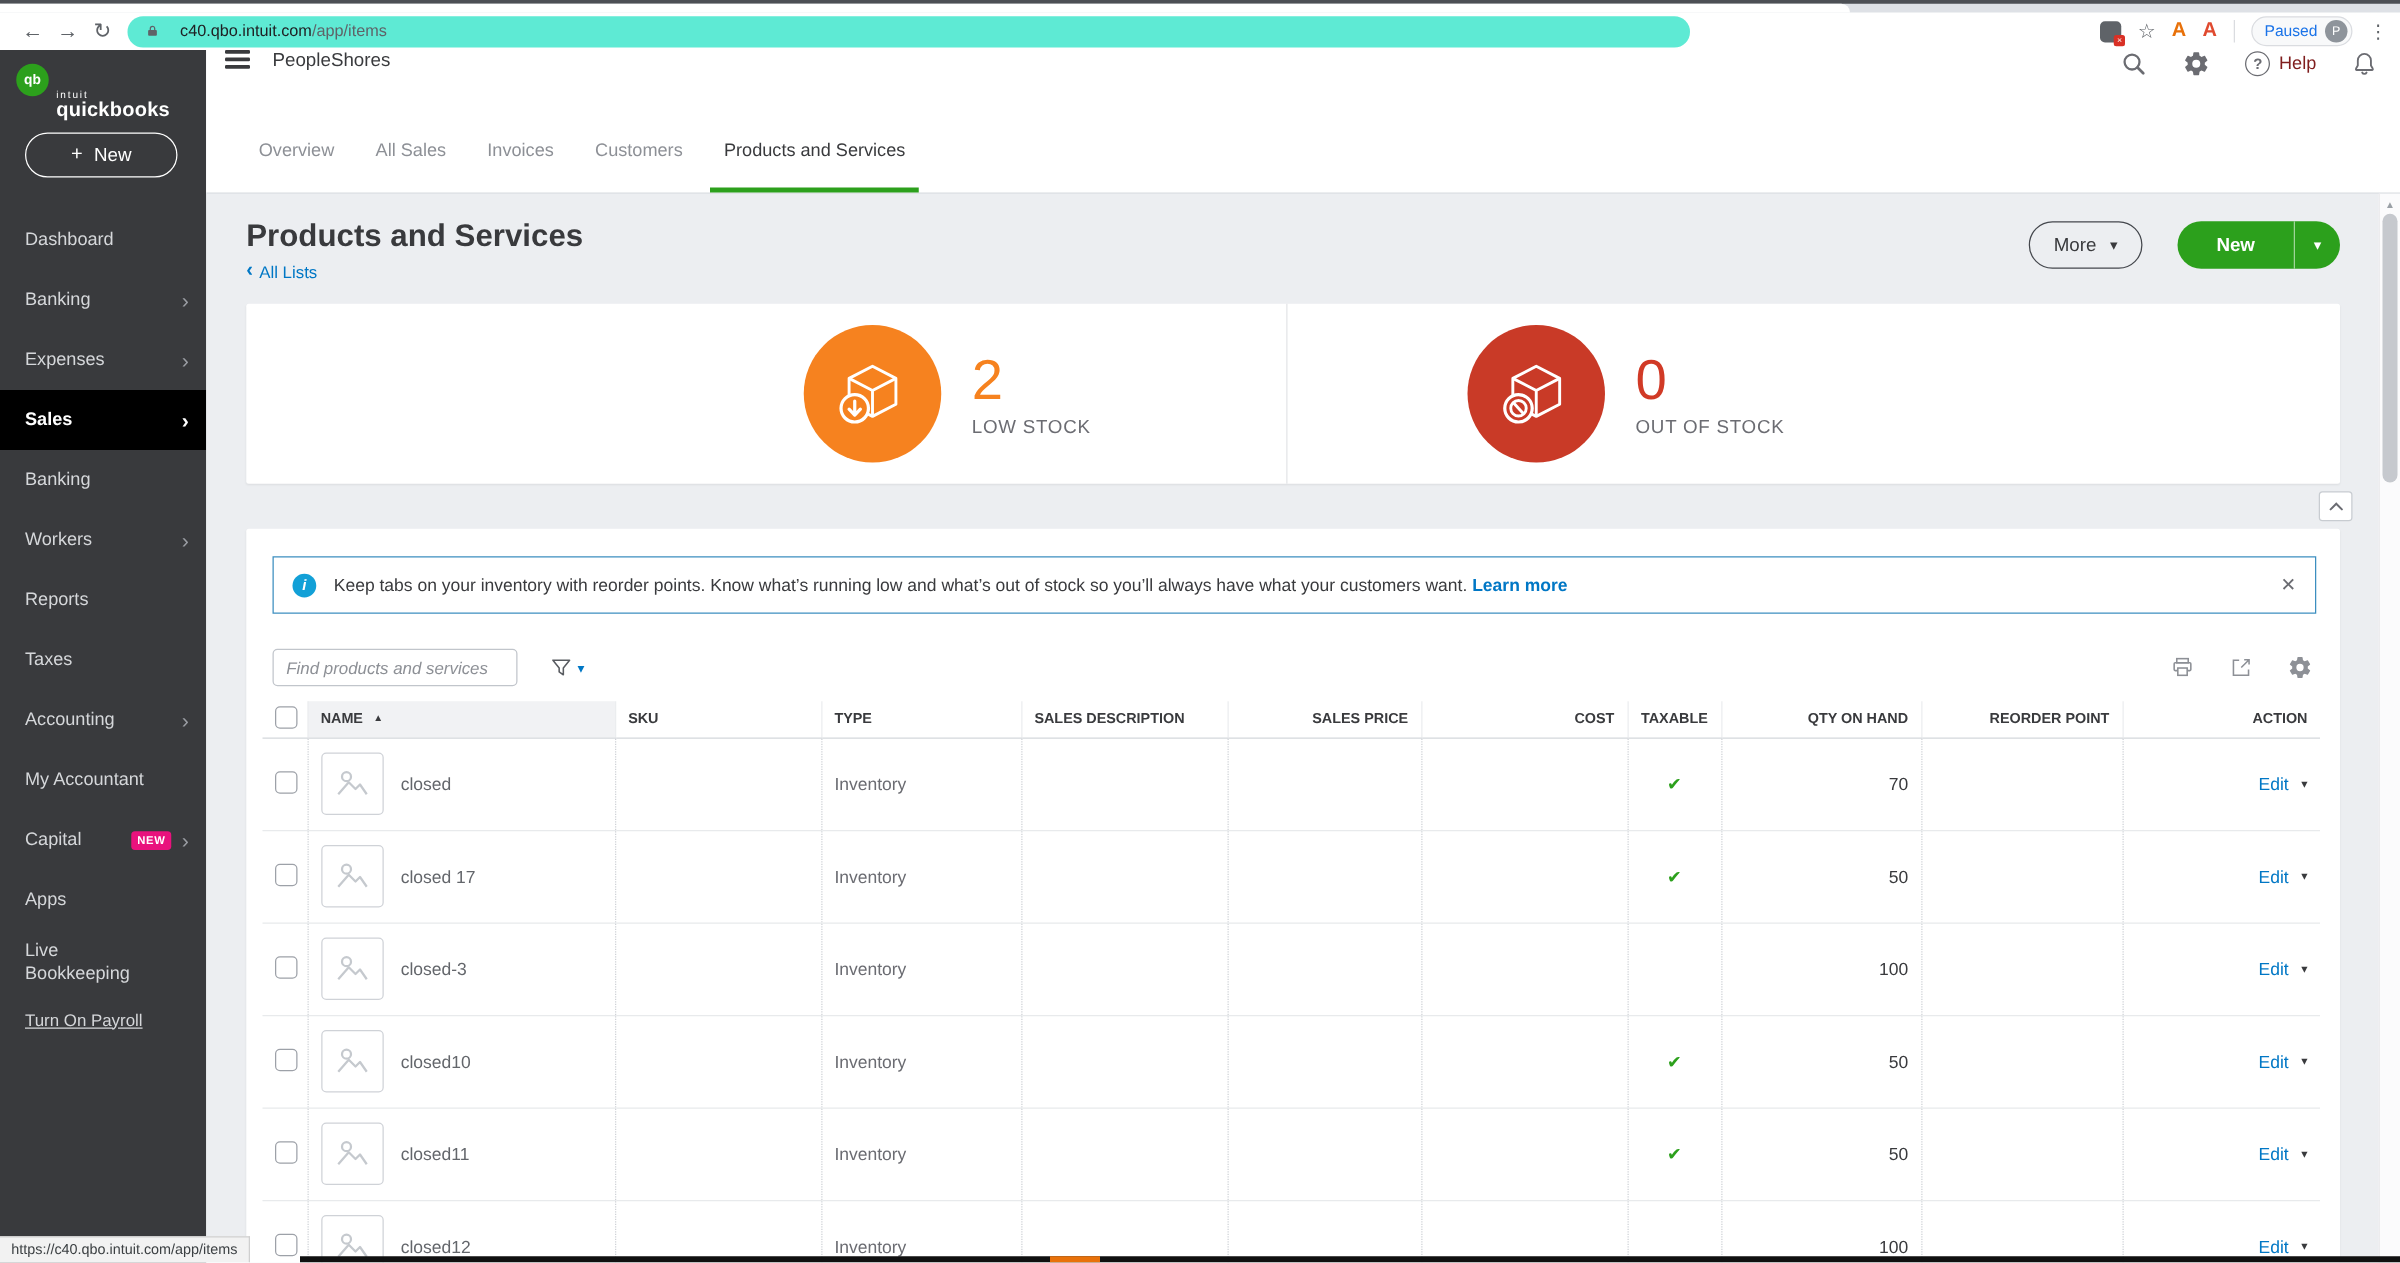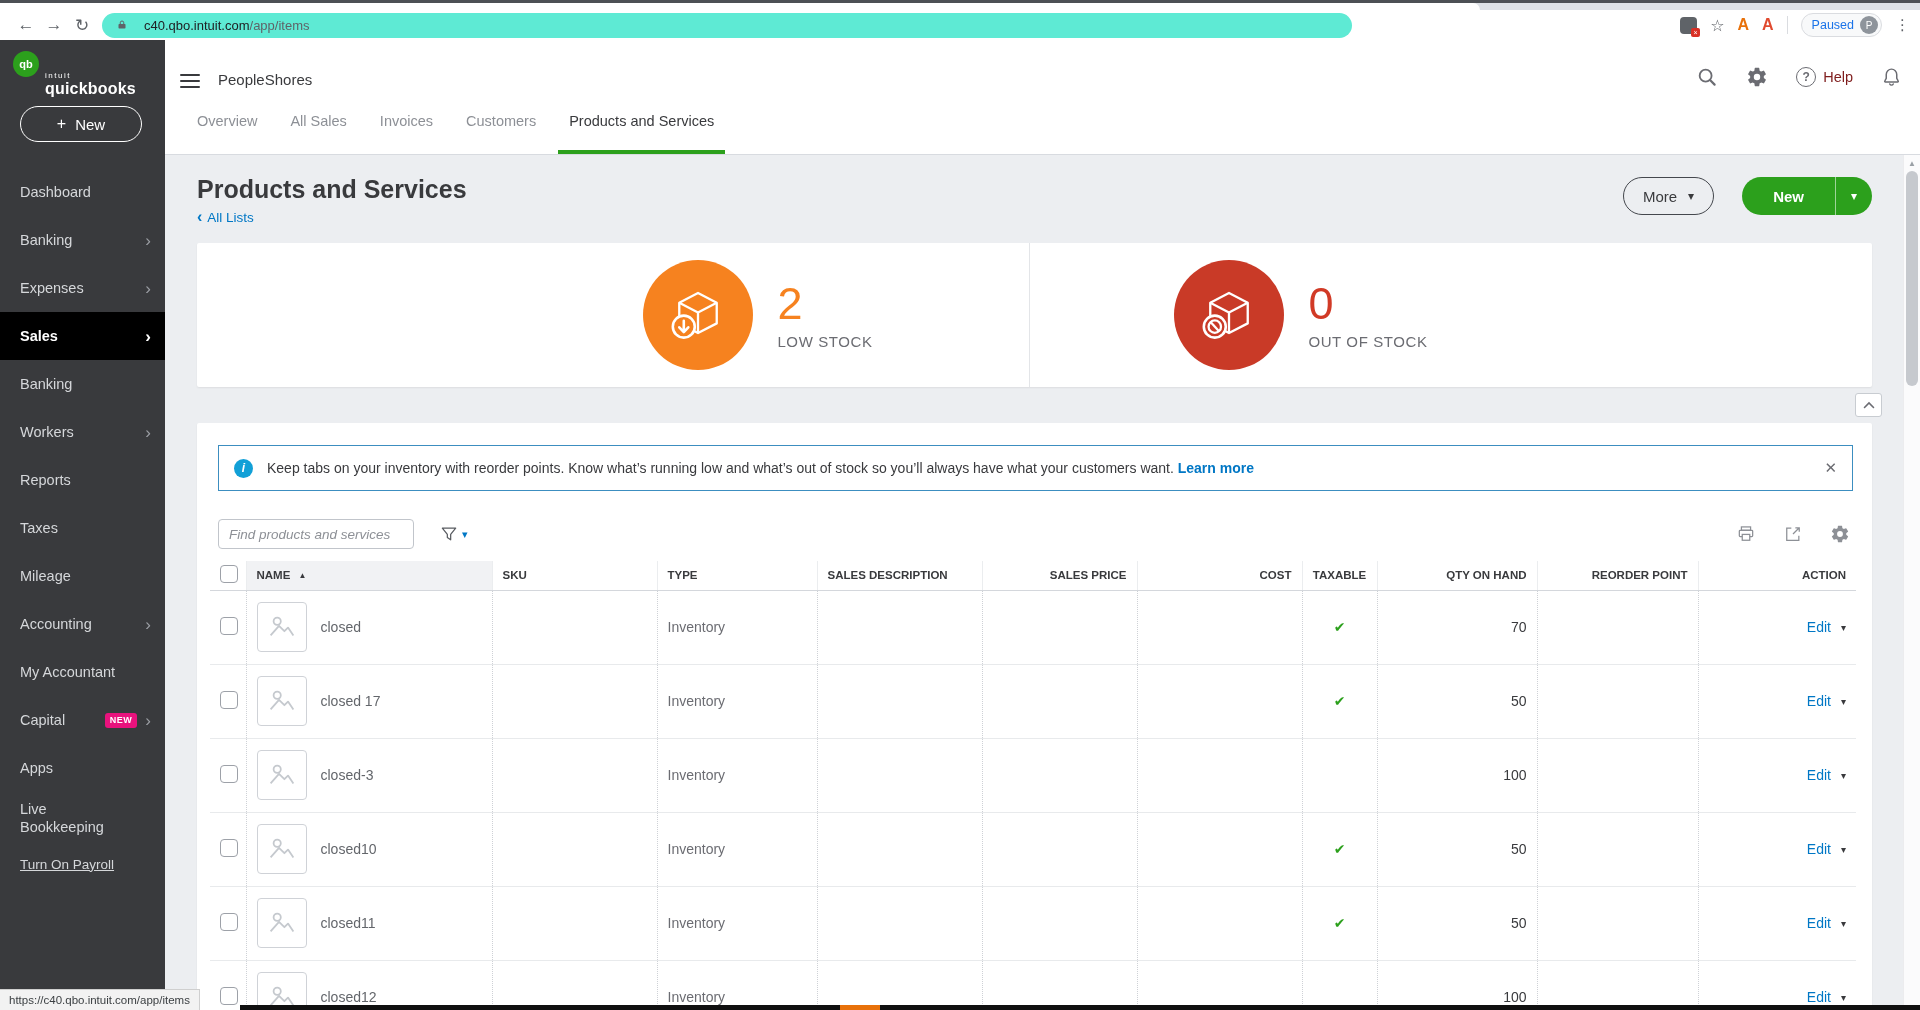--- a/index.html
+++ b/index.html
@@ -44,31 +44,31 @@
   .nav-item.wrap .nav-label { max-width:88px; line-height:18px; }
   .nav-label { flex:1; }
   .nav-item.underline { height:40px; }
   .nav-item.underline .nav-label { text-decoration:underline; font-size:13.5px; }
   .nav-badge { background:#e9127d; color:#fff; font-size:9px; font-weight:700; border-radius:3px; padding:2.5px 5px; margin-right:8px; letter-spacing:.5px; }
   .nav-chevron { color:#9b9ea4; font-size:17px; line-height:1; }
   .nav-item.active { background:#000; color:#fff; font-weight:700; }
   .nav-item.active .nav-chevron { color:#fff; }
 
   .main { flex:1; display:flex; flex-direction:column; background:#eceef1; min-width:0; }
-  .qb-header { height:48px; background:#fff; display:flex; align-items:flex-end; padding:0 18px 0 15px; }
+  .qb-header { height:48px; background:#fff; display:flex; align-items:flex-start; padding:0 18px 0 15px; }
   .hamburger { width:20px; display:flex; flex-direction:column; gap:3.5px; cursor:pointer; }
   .hamburger span { height:2.5px; background:#393a3d; border-radius:1px; }
   .company-name { font-size:15px; color:#393a3d; margin-left:18px; }
   .header-icons { margin-left:auto; display:flex; align-items:center; gap:28px; color:#6b6c72; }
   .h-ic { cursor:pointer; display:flex; align-items:center; }
   .help-group { display:flex; align-items:center; gap:7px; cursor:pointer; }
   .help-circle { width:20px; height:20px; border:1.5px solid #6b6c72; border-radius:50%; font-size:12px; font-weight:700; display:flex; align-items:center; justify-content:center; }
   .help-label { font-size:14.5px; color:#7f1d1d; }
 
-  .tabs-row { height:67px; background:#fff; border-bottom:1px solid #d8dbe0; display:flex; align-items:center; padding-left:32px; }
+  .tabs-row { height:67px; background:#fff; border-bottom:1px solid #d8dbe0; display:flex; align-items:center; padding-left:42px; }
   .tab { position:relative; height:100%; display:flex; align-items:center; margin-right:33px; font-size:14.5px; color:#8d9096; cursor:pointer; white-space:nowrap; }
   .tab.active { color:#393a3d; }
   .tab.active::after { content:""; position:absolute; left:-11px; right:-11px; bottom:0; height:4px; background:#2ca01c; }
 
   
   .content { flex:1; position:relative; padding:20px 48px 0 32px; overflow:hidden; }
   .page-head { display:flex; justify-content:space-between; align-items:flex-start; }
   .page-title { font-size:25px; font-weight:700; color:#393a3d; }
   .back-link { margin-top:5px; display:flex; align-items:center; gap:5px; color:#0077c5; font-size:13.5px; cursor:pointer; width:max-content; }
   .back-caret { font-size:16px; line-height:1; font-weight:700; }
@@ -225,25 +225,20 @@
 
     <span class="nav-chevron">›</span>
   </div>
         <div class="nav-item">
     <span class="nav-label">Reports</span>
 
     <span class="nav-chevron" style="visibility: hidden;"></span>
   </div>
         <div class="nav-item">
     <span class="nav-label">Taxes</span>
-
-    <span class="nav-chevron" style="visibility: hidden;"></span>
-  </div>
-        <div class="nav-item">
-    <span class="nav-label">Mileage</span>
 
     <span class="nav-chevron" style="visibility: hidden;"></span>
   </div>
         <div class="nav-item">
     <span class="nav-label">Accounting</span>
 
     <span class="nav-chevron">›</span>
   </div>
         <div class="nav-item">
     <span class="nav-label">My Accountant</span>

